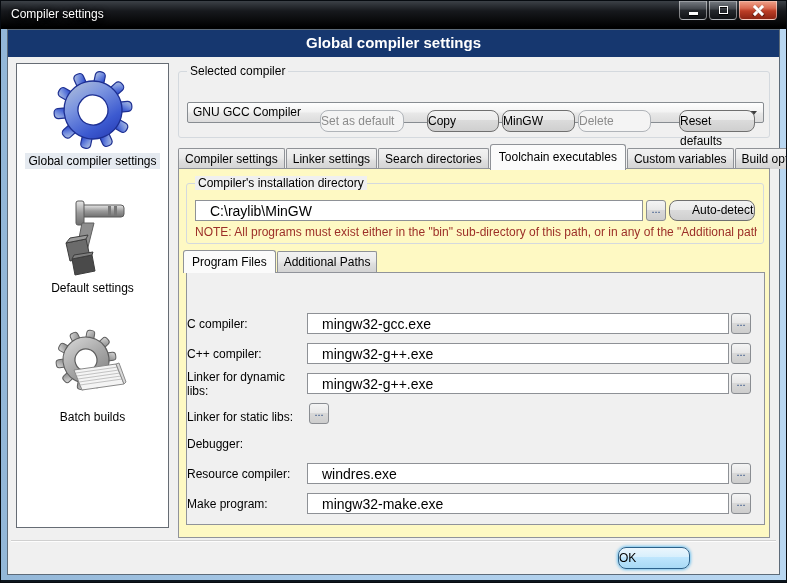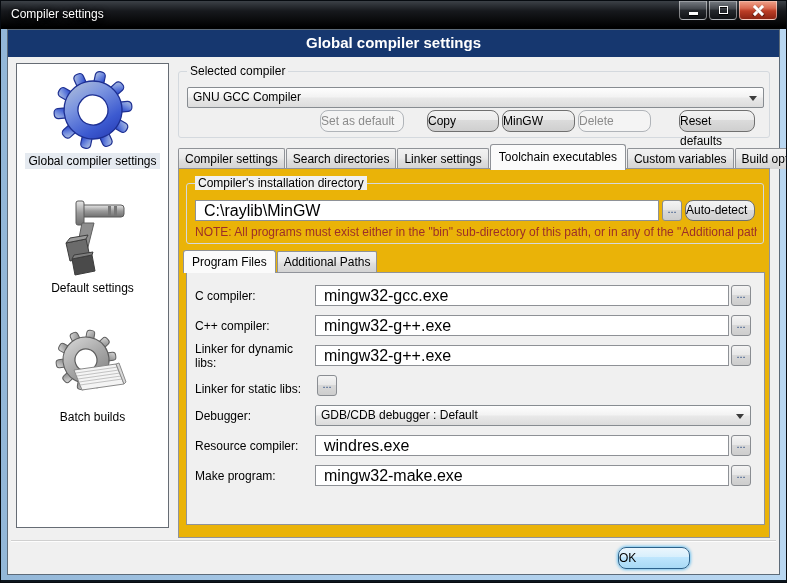--- a/index.html
+++ b/index.html
@@ -49,21 +49,21 @@
 
   .groupbox { position:absolute; border:1px solid #d4d9de; border-radius:3px; }
   .group-label { position:absolute; top:-8px; left:8px; background:#f0f0f0; padding:0 3px; font-size:12px; white-space:nowrap; }
 
   .gb-compiler { top:41px; left:0; width:592px; height:67px; }
   .combo { position:relative; border:1px solid #878c91; border-radius:2px; height:21px;
            background:linear-gradient(180deg,#fefefe,#f3f3f3 45%,#e8e8e8 55%,#dcdcdc);
            line-height:19px; padding:0 18px 0 5px; white-space:nowrap; overflow:hidden; cursor:default; }
   .combo .arrow { position:absolute; right:6px; top:8px; width:0; height:0;
                   border:4px solid transparent; border-top:5px solid #3c3c3c; border-bottom:none; }
-  .combo-main { position:absolute; left:8px; top:15px; width:577px; }
+  .combo-main { position:absolute; left:8px; top:30px; width:577px; }
 
   .btn { display:inline-block; border:1px solid #707070; border-radius:8px; font-size:12px; color:#000;
          background:linear-gradient(180deg,#f2f2f2,#ebebeb 45%,#dbdbdb 46%,#cfcfcf);
          text-align:left; height:22px; line-height:20px; cursor:default; }
   .btn.disabled { border-color:#b0b4b9; background:#f4f4f4; color:#8b8b8b; }
   .btn.default { border-color:#2c628b; background:linear-gradient(180deg,#ebf6fd,#d7effc 45%,#bfe6fd 46%,#a8daf5);
                  box-shadow:0 0 3px 1px #74c3ee; }
   .action-row { position:absolute; top:38px; left:0; right:0; height:22px; }
   .action-row .btn { position:absolute; top:0; }
   .btn-setdefault { left:141px; width:84px; }
@@ -75,40 +75,40 @@
   
   .tabbar { position:absolute; left:0; right:0; display:flex; align-items:flex-end; }
   .tabbar-main { top:113px; height:26px; }
   .tab { height:21px; line-height:20px; padding:0 6px; margin-right:1px; font-size:12px; white-space:nowrap;
          background:linear-gradient(180deg,#f2f2f2,#eaeaea 45%,#dedede 60%,#d3d3d3);
          border:1px solid #8f9297; border-bottom:none; border-radius:2px 2px 0 0; cursor:default; }
   .tab.active { height:26px; line-height:25px; background:#fbfbfb; position:relative; z-index:3;
                 margin-bottom:-1px; border-radius:3px 3px 0 0; padding:0 8px; }
 
   .tabpage { position:absolute; top:138px; left:0; width:592px; height:370px;
-             border:1px solid #90939a; background:#eab308; }
+             border:1px solid #90939a; background:#fef9c3; }
 
   .gb-install { top:14px; left:7px; width:578px; height:61px; position:absolute;
                 border:1px solid #d4d9de; border-radius:3px; }
   .install-row { position:absolute; top:16px; left:8px; right:8px; height:21px; display:flex; gap:3px; }
   .tb { border:1px solid #8e9196; background:#fff; height:21px; font-family:"Liberation Sans",sans-serif;
-        font-size:16px; padding:0 8px; outline:none; }
+        font-size:14px; padding:0 14px; outline:none; }
   .install-path { flex:1 1 auto; }
   .browse-btn { width:20px; height:21px; flex:0 0 auto; border:1px solid #8a8d92; border-radius:3px;
                 background:linear-gradient(180deg,#f4f4f4,#e8e8e8 45%,#d9d9d9 46%,#cdcdcd);
                 font-size:11px; line-height:17px; text-align:center; color:#1a3f7a; cursor:default; }
-  .autodetect-btn { width:70px; height:21px; line-height:19px; flex:0 0 auto; }
+  .autodetect-btn { width:86px; height:21px; line-height:19px; flex:0 0 auto;padding-left:22px; }
   .note { position:absolute; top:41px; left:8px; right:6px; color:#9c2f28; font-size:12px; white-space:nowrap; overflow:hidden; }
 
   .tabbar-sub { top:82px; left:4px; height:21px; }
   .tabbar-sub .tab.active { height:23px; line-height:22px; }
   .subpanel { position:absolute; top:103px; left:7px; width:579px; height:253px;
               border:1px solid #90939a; background:#f0f0f0; }
 
-  .frow { position:absolute; left:8px; right:13px; height:21px; display:flex; align-items:center; }
+  .frow { position:absolute; left:0; right:13px; height:21px; display:flex; align-items:center;margin-top:28px; }
   .frow .flabel { width:120px; flex:0 0 auto; font-size:12px; }
   .frow .tb { flex:1 1 auto; height:21px; }
   .frow .browse-btn { margin-left:2px; }
   .frow .combo { flex:1 1 auto; }
   .r0 { top:12px; } .r1 { top:42px; } .r2 { top:72px; } .r3 { top:102px;align-items:flex-end; }
   .r4 { top:132px; } .r5 { top:162px; } .r6 { top:192px; }
 
   .footer-sep { position:absolute; left:3px; right:3px; top:510px; height:2px;
                 border-top:1px solid #d0d0d0; border-bottom:1px solid #fdfdfd; }
   .btn-ok { position:absolute; left:610px; top:517px; width:72px; }
@@ -250,22 +250,22 @@
           <span class="btn disabled btn-setdefault">Set as default</span>
           <span class="btn btn-copy">Copy</span>
           <span class="btn btn-rename">MinGW</span>
           <span class="btn disabled btn-delete">Delete</span>
           <span class="btn btn-reset">Reset defaults</span>
         </div>
       </div>
 
       <div class="tabbar tabbar-main">
         <span class="tab">Compiler settings</span>
+        <span class="tab">Linker settings</span>
         <span class="tab">Search directories</span>
-        <span class="tab">Linker settings</span>
         <span class="tab active">Toolchain executables</span>
         <span class="tab">Custom variables</span>
         <span class="tab">Build options</span>
 
       </div>
 
       <div class="tabpage">
 
         <div class="gb-install">
           <span class="group-label">Compiler's installation directory</span>
@@ -302,24 +302,20 @@
             <span class="browse-btn">...</span>
           </div>
 
           <div class="frow r3">
             <span class="flabel">Linker for static libs:</span>
             <span class="browse-btn">...</span>
           </div>
 
           <div class="frow r4">
             <span class="flabel">Debugger:</span>
-            <div class="combo">
-              <span>GDB/CDB debugger : Default</span>
-              <span class="arrow"></span>
-            </div>
           </div>
 
           <div class="frow r5">
             <span class="flabel">Resource compiler:</span>
             <input class="tb" type="text" value="windres.exe" style="">
             <span class="browse-btn">...</span>
           </div>
 
           <div class="frow r6">
             <span class="flabel">Make program:</span>

